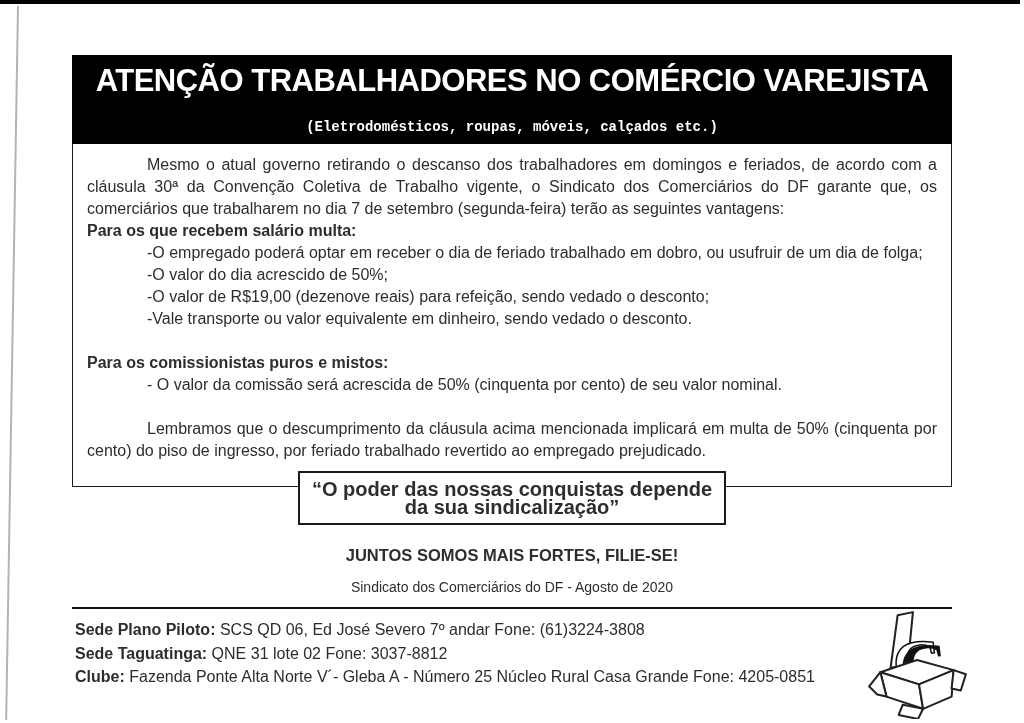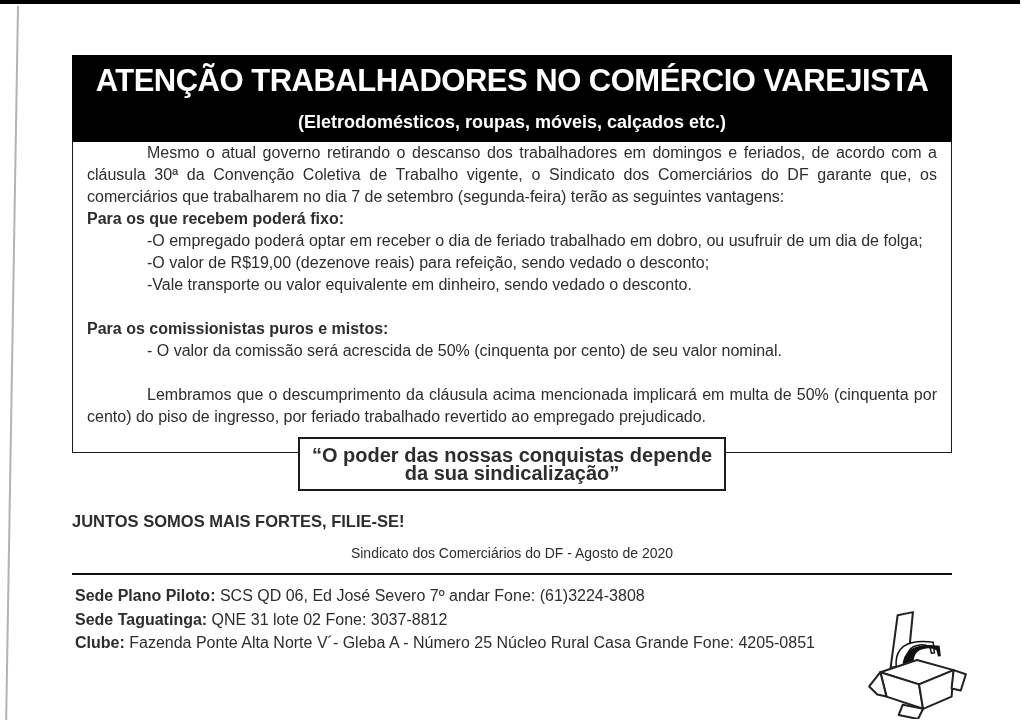--- a/index.html
+++ b/index.html
@@ -10,38 +10,38 @@
     font-family:"Liberation Sans", sans-serif;
     color:#2d2d2d;
     overflow:hidden;
   }
   .scan-top{position:absolute;left:0;top:0;width:1024px;height:4px;background:#000;}
   .scan-left{position:absolute;left:17px;top:6px;width:2px;height:714px;background:#b3b3b3;
     transform:rotate(0.95deg);transform-origin:top center;}
   .sheet{position:absolute;left:72px;top:55px;width:880px;}
   .banner{background:#000;color:#fff;text-align:center;padding:8px 0 9px;}
   .banner-title{font-size:31px;font-weight:bold;letter-spacing:-0.5px;white-space:nowrap;line-height:1.18;}
-  .banner-sub{font-size:18px;font-weight:bold;margin-top:12px;line-height:1.2;}
+  .banner-sub{font-size:14px;font-weight:bold;margin-top:19px;line-height:1.2;font-family:Liberation Mono, monospace;}
   .content-box{
     border:1px solid #1a1a1a;border-top:none;
-    padding:0 14px 24px;
+    padding:10px 14px 24px;
     font-size:16px;line-height:22px;text-align:justify;
   }
   .content-box p{margin:0;}
   .indent{text-indent:60px;}
   .bold-heading{font-weight:bold;text-align:left;}
   .gap{margin-top:22px !important;}
   .quote-box{
     position:relative;z-index:2;
     width:420px;margin:-16px auto 0;
     background:#fff;border:2px solid #1a1a1a;
     text-align:center;font-weight:bold;font-size:20px;line-height:18px;
     padding:7px 2px;
   }
-  .cta{font-weight:bold;font-size:16.5px;margin-top:21px;}
+  .cta{text-align:center;font-weight:bold;font-size:16.5px;margin-top:21px;}
   .signature{text-align:center;font-size:14px;margin-top:14px;}
   .rule{border-top:2px solid #111;margin-top:12px;}
   .footer{margin-top:9px;font-size:16px;line-height:23.5px;padding-left:3px;}
   .footer-label{font-weight:bold;}
   .logo{position:absolute;left:792px;top:550px;width:106px;height:114px;}
 </style>
 </head>
 <body>
 
 <div class="page">
@@ -52,22 +52,23 @@
   <div class="sheet">
 
     <header class="banner">
       <div class="banner-title">ATENÇÃO TRABALHADORES NO COMÉRCIO VAREJISTA</div>
       <div class="banner-sub">(Eletrodomésticos, roupas, móveis, calçados etc.)</div>
     </header>
 
     <section class="content-box">
       <p class="indent">Mesmo o atual governo retirando o descanso dos trabalhadores em domingos e feriados, de acordo com a cláusula 30ª da Convenção Coletiva de Trabalho vigente, o Sindicato dos Comerciários do DF garante que, os comerciários que trabalharem no dia 7 de setembro (segunda-feira) terão as seguintes vantagens:</p>
 
-      <p class="bold-heading">Para os que recebem poderá fixo:</p>
+      <p class="bold-heading">Para os que recebem salário multa:</p>
       <p class="indent">-O empregado poderá optar em receber o dia de feriado trabalhado em dobro, ou usufruir de um dia de folga;</p>
+      <p class="indent">-O valor do dia acrescido de 50%;</p>
       <p class="indent">-O valor de R$19,00 (dezenove reais) para refeição, sendo vedado o desconto;</p>
       <p class="indent">-Vale transporte ou valor equivalente em dinheiro, sendo vedado o desconto.</p>
 
       <p class="bold-heading gap">Para os comissionistas puros e mistos:</p>
       <p class="indent">- O valor da comissão será acrescida de 50% (cinquenta por cento) de seu valor nominal.</p>
 
       <p class="indent gap">Lembramos que o descumprimento da cláusula acima mencionada implicará em multa de 50% (cinquenta por cento) do piso de ingresso, por feriado trabalhado revertido ao empregado prejudicado.</p>
     </section>
 
     <div class="quote-box">“O poder das nossas conquistas depende da sua sindicalização”</div>

